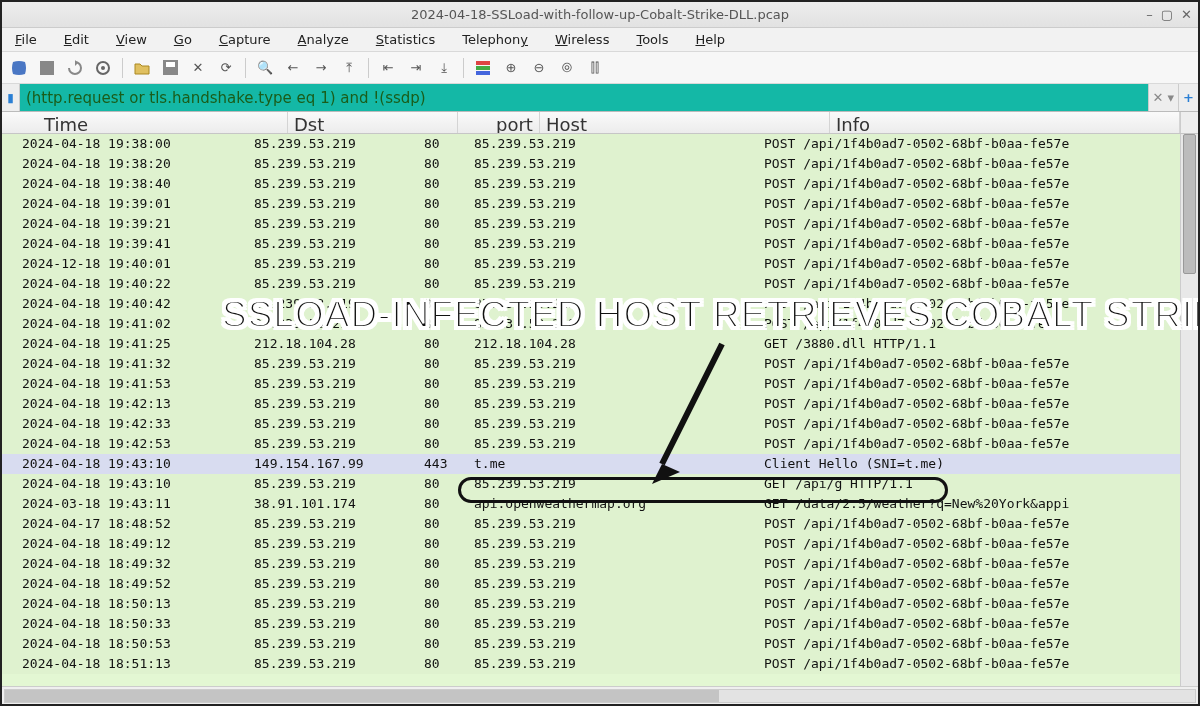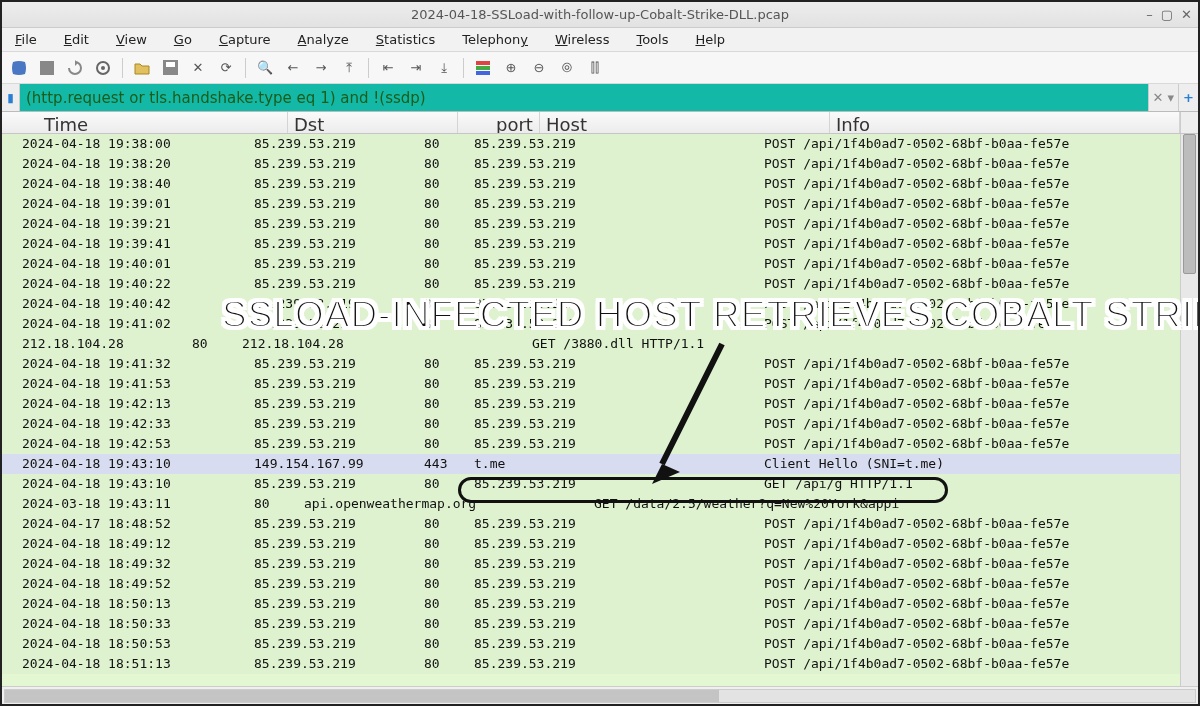--- a/index.html
+++ b/index.html
@@ -332,21 +332,21 @@
         <span class="cell t-info">POST /api/1f4b0ad7-0502-68bf-b0aa-fe57e</span>
       </div>
       <div class="row http">
         <span class="cell t-time">2024-04-18 19:39:41</span>
         <span class="cell t-dst">85.239.53.219</span>
         <span class="cell t-port">80</span>
         <span class="cell t-host">85.239.53.219</span>
         <span class="cell t-info">POST /api/1f4b0ad7-0502-68bf-b0aa-fe57e</span>
       </div>
       <div class="row http">
-        <span class="cell t-time">2024-04-18 19:40:01</span>
+        <span class="cell t-time">2024-12-18 19:40:01</span>
         <span class="cell t-dst">85.239.53.219</span>
         <span class="cell t-port">80</span>
         <span class="cell t-host">85.239.53.219</span>
         <span class="cell t-info">POST /api/1f4b0ad7-0502-68bf-b0aa-fe57e</span>
       </div>
       <div class="row http">
         <span class="cell t-time">2024-04-18 19:40:22</span>
         <span class="cell t-dst">85.239.53.219</span>
         <span class="cell t-port">80</span>
         <span class="cell t-host">85.239.53.219</span>
@@ -360,20 +360,21 @@
         <span class="cell t-info">POST /api/1f4b0ad7-0502-68bf-b0aa-fe57e</span>
       </div>
       <div class="row http">
         <span class="cell t-time">2024-04-18 19:41:02</span>
         <span class="cell t-dst">85.239.53.219</span>
         <span class="cell t-port">80</span>
         <span class="cell t-host">85.239.53.219</span>
         <span class="cell t-info">POST /api/1f4b0ad7-0502-68bf-b0aa-fe57e</span>
       </div>
       <div class="row http">
+        <span class="cell t-time">2024-04-18 19:41:25</span>
         <span class="cell t-dst">212.18.104.28</span>
         <span class="cell t-port">80</span>
         <span class="cell t-host">212.18.104.28</span>
         <span class="cell t-info">GET /3880.dll HTTP/1.1</span>
       </div>
       <div class="row http">
         <span class="cell t-time">2024-04-18 19:41:32</span>
         <span class="cell t-dst">85.239.53.219</span>
         <span class="cell t-port">80</span>
         <span class="cell t-host">85.239.53.219</span>
@@ -416,20 +417,21 @@
       </div>
       <div class="row http">
         <span class="cell t-time">2024-04-18 19:43:10</span>
         <span class="cell t-dst">85.239.53.219</span>
         <span class="cell t-port">80</span>
         <span class="cell t-host">85.239.53.219</span>
         <span class="cell t-info">GET /api/g HTTP/1.1</span>
       </div>
       <div class="row http">
         <span class="cell t-time">2024-03-18 19:43:11</span>
+        <span class="cell t-dst">38.91.101.174</span>
         <span class="cell t-port">80</span>
         <span class="cell t-host">api.openweathermap.org</span>
         <span class="cell t-info">GET /data/2.5/weather?q=New%20York&amp;appi</span>
       </div>
       <div class="row http">
         <span class="cell t-time">2024-04-17 18:48:52</span>
         <span class="cell t-dst">85.239.53.219</span>
         <span class="cell t-port">80</span>
         <span class="cell t-host">85.239.53.219</span>
         <span class="cell t-info">POST /api/1f4b0ad7-0502-68bf-b0aa-fe57e</span>

